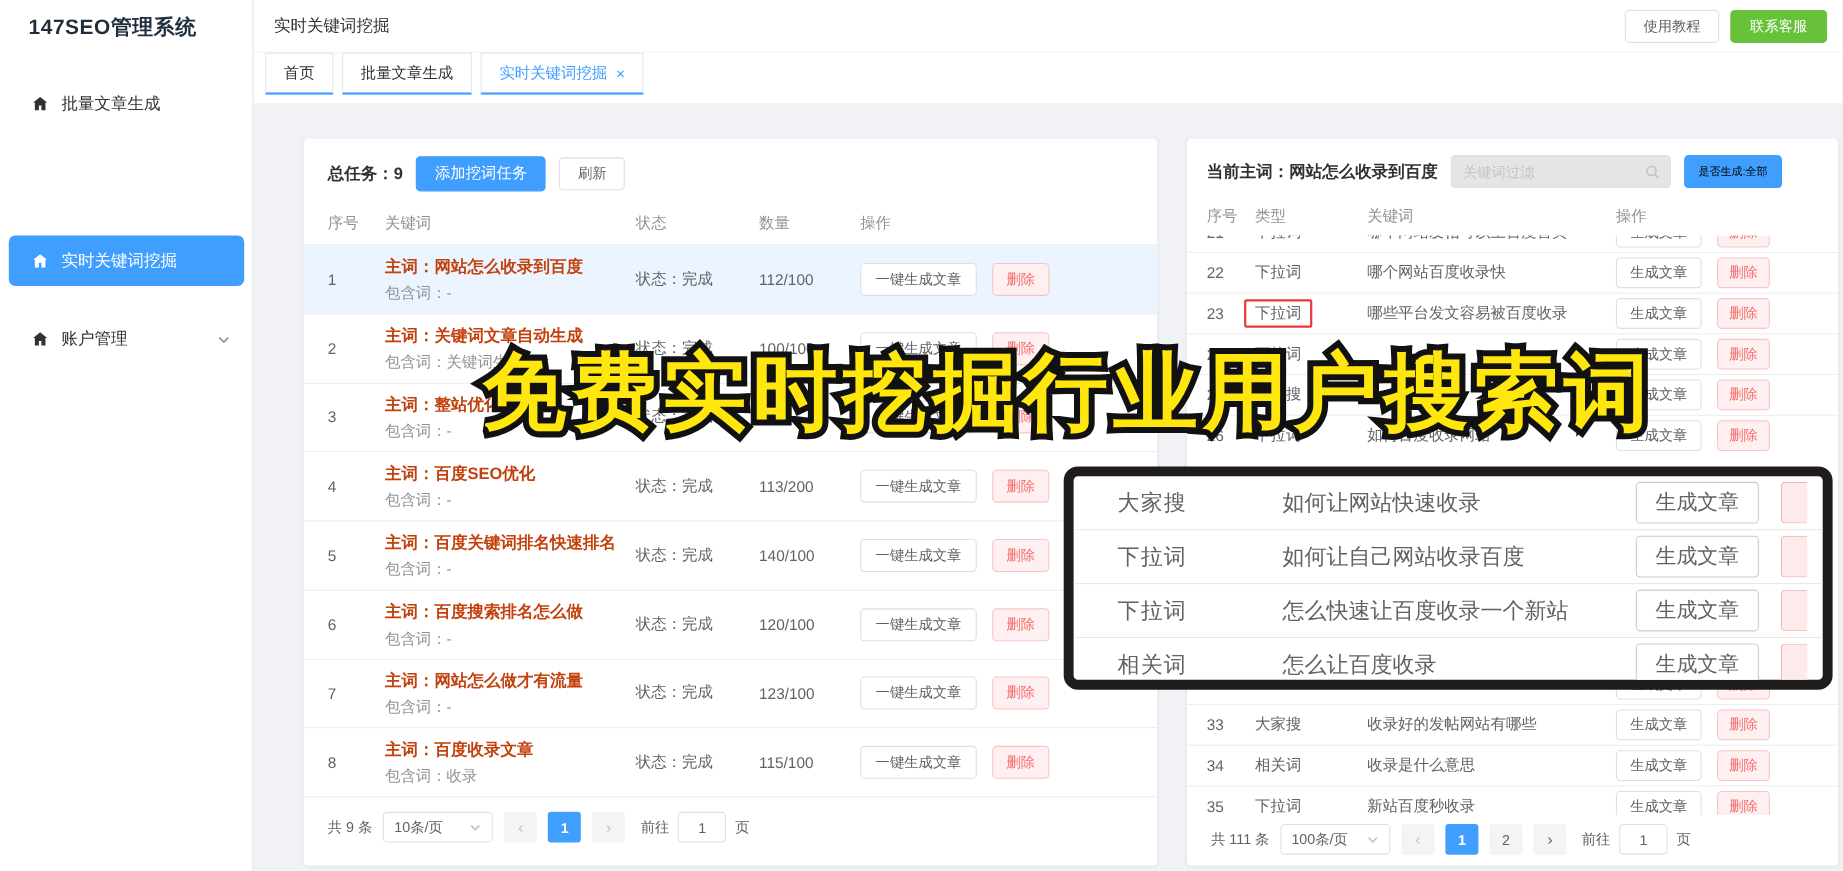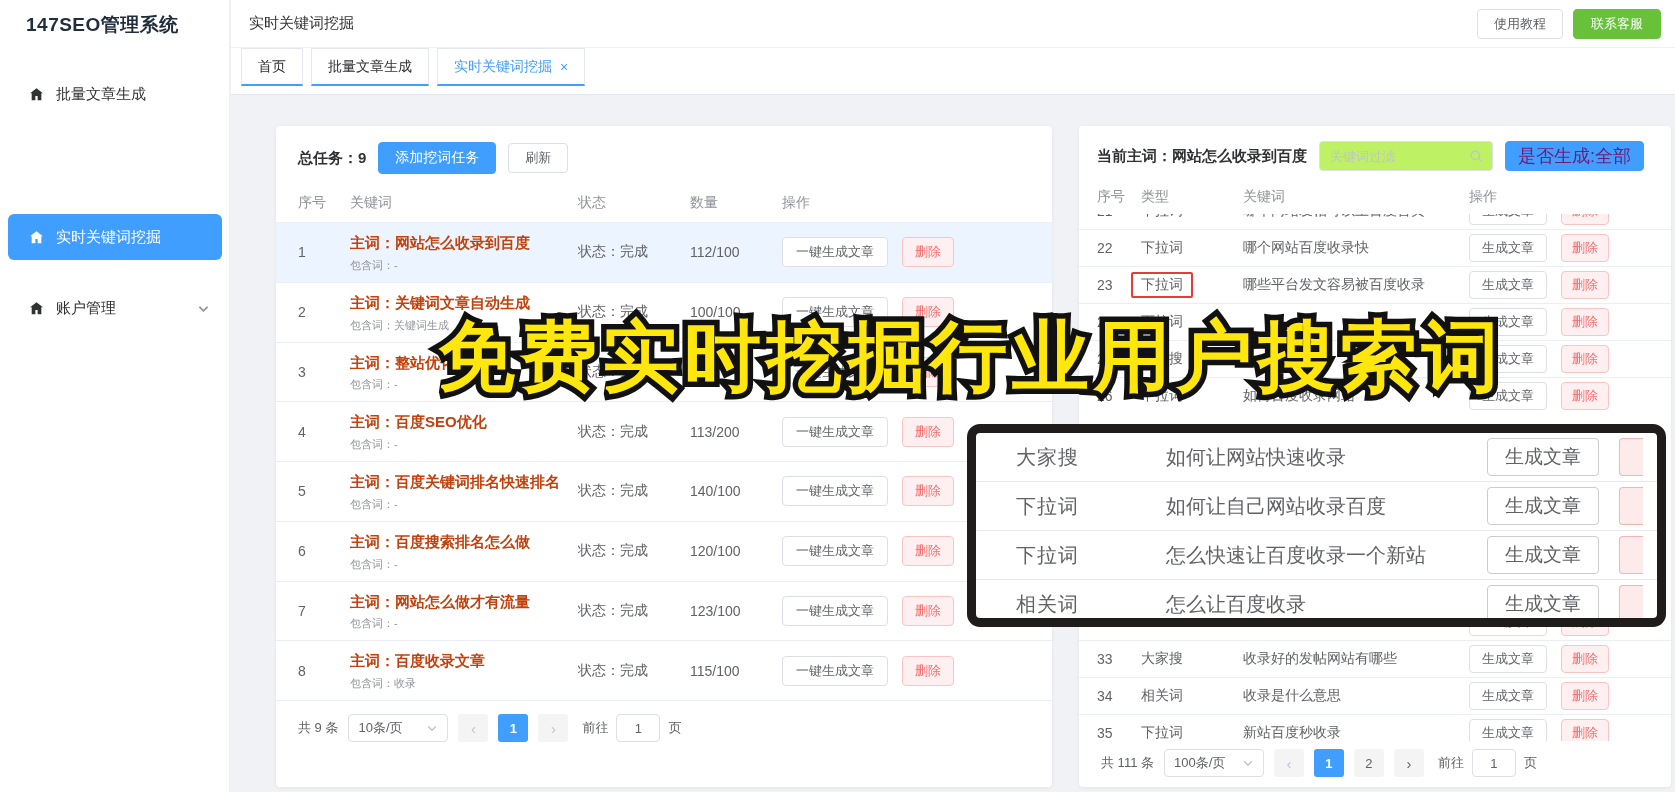--- a/index.html
+++ b/index.html
@@ -38,44 +38,44 @@
   .lc-toolbar { display:flex; align-items:center; gap:12px; padding:16px 22px 10px; }
   .lc-total { font-size:15px; font-weight:bold; color:#303133; }
   .btn-primary { background:#409eff; border:1px solid #409eff; color:#fff; padding:0 16px; height:32px; font-size:14px;text-align:right; }
   .lt-header, .lt-row-grid { display:grid; grid-template-columns:52px 228px 112px 92px 1fr; align-items:center; padding:0 22px; }
   .lt-header { height:38px; font-size:14px; color:#909399; }
   .lt-row { border-top:1px solid #ebeef5; }
   .lt-row.highlight { background:#ecf5ff; }
   .lt-row-grid { padding-top:9px; padding-bottom:9px; }
   .lt-idx { font-size:14px; color:#606266; }
   .lt-title { font-size:15px; font-weight:bold; color:#c2410c; line-height:1.45; }
-  .lt-sub { font-size:11px; color:#909399; margin-top:4px; }
+  .lt-sub { font-size:14px; color:#909399; margin-top:4px; }
   .lt-status,.lt-count { font-size:14px; color:#606266; }
   .lt-ops { display:flex; align-items:center; gap:14px; }
   .btn-gen { background:#fff; border:1px solid #dcdfe6; color:#606266; padding:0 13px; height:30px; font-size:13px; }
   .btn-del { background:#fef0f0; border:1px solid #fbc4c4; color:#f56c6c; padding:0 12px; height:30px; font-size:13px; }
 
   .pagination { display:flex; align-items:center; gap:10px; padding:13px 22px 0; font-size:13px; color:#606266; }
   .pg-select { width:100px; height:28px; border:1px solid #dcdfe6; border-radius:4px; display:flex; align-items:center; justify-content:space-between; padding:0 9px; color:#606266; cursor:pointer; background:#fff; }
   .pg-select svg { width:12px; height:12px; stroke:#c0c4cc; fill:none; stroke-width:2; }
   .pg-btn,.pg-page { min-width:30px; height:28px; border-radius:3px; background:#f4f4f5; display:flex; align-items:center; justify-content:center; font-size:13px; color:#606266; cursor:pointer; }
   .pg-btn { color:#c0c4cc; font-size:15px; }
   .pg-btn.dark { color:#606266; }
   .pg-page.active { background:#409eff; color:#fff; font-weight:bold; }
   .pg-goto { display:flex; align-items:center; gap:8px; margin-left:4px; }
   .pg-input { width:44px; height:28px; border:1px solid #dcdfe6; border-radius:4px; text-align:center; font-size:13px; color:#606266; outline:none; }
 
   
   .kp-header { display:flex; align-items:center; gap:12px; padding:15px 18px 9px; }
   .kp-title { font-size:15px; font-weight:bold; color:#303133; white-space:nowrap; }
-  .kp-search { position:relative; width:174px; height:30px; border:1px solid #dcdfe6; border-radius:4px; background:#bef264; flex:0 0 auto; }
+  .kp-search { position:relative; width:200px; height:30px; border:1px solid #dcdfe6; border-radius:4px; background:#e5e5e5; flex:0 0 auto; }
   .kp-search input { border:none; outline:none; width:168px; height:28px; padding:0 0 0 10px; font-size:13px; color:#606266; background:transparent; }
   .kp-search input::placeholder { color:#c0c4cc; }
   .kp-search svg { position:absolute; right:8px; top:7px; width:15px; height:15px; stroke:#c0c4cc; fill:none; stroke-width:2; }
-  .btn-genfilter { background:#409eff; border:1px solid #409eff; color:#701a75; padding:11px 12px; height:30px; font-size:18px; }
+  .btn-genfilter { background:#409eff; border:1px solid #409eff; color:#000000; padding:11px 12px; height:30px; font-size:10px; }
 
   .kt-header, .kt-row { display:grid; grid-template-columns:44px 102px 226px 1fr; align-items:center; padding:0 18px; }
   .kt-header { height:34px; font-size:14px; color:#909399; }
   .kt-row { height:37px; border-top:1px solid #ebeef5; font-size:14px; color:#606266; }
   .kt-ops { display:flex; align-items:center; gap:14px; }
   .btn-gen-sm { background:#fff; border:1px solid #dcdfe6; color:#606266; padding:0 12px; height:28px; font-size:13px; }
   .btn-del-sm { background:#fef0f0; border:1px solid #fbc4c4; color:#f56c6c; padding:0 10px; height:28px; font-size:13px; }
   .type-boxed { display:inline-block; border:2px solid #e83a3a; border-radius:2px; padding:2px 8px; margin-left:-10px; }
   .kt-rows-top { height:206px; overflow:hidden; }
   .kt-rows-top .inner { margin-top:-22px; }

